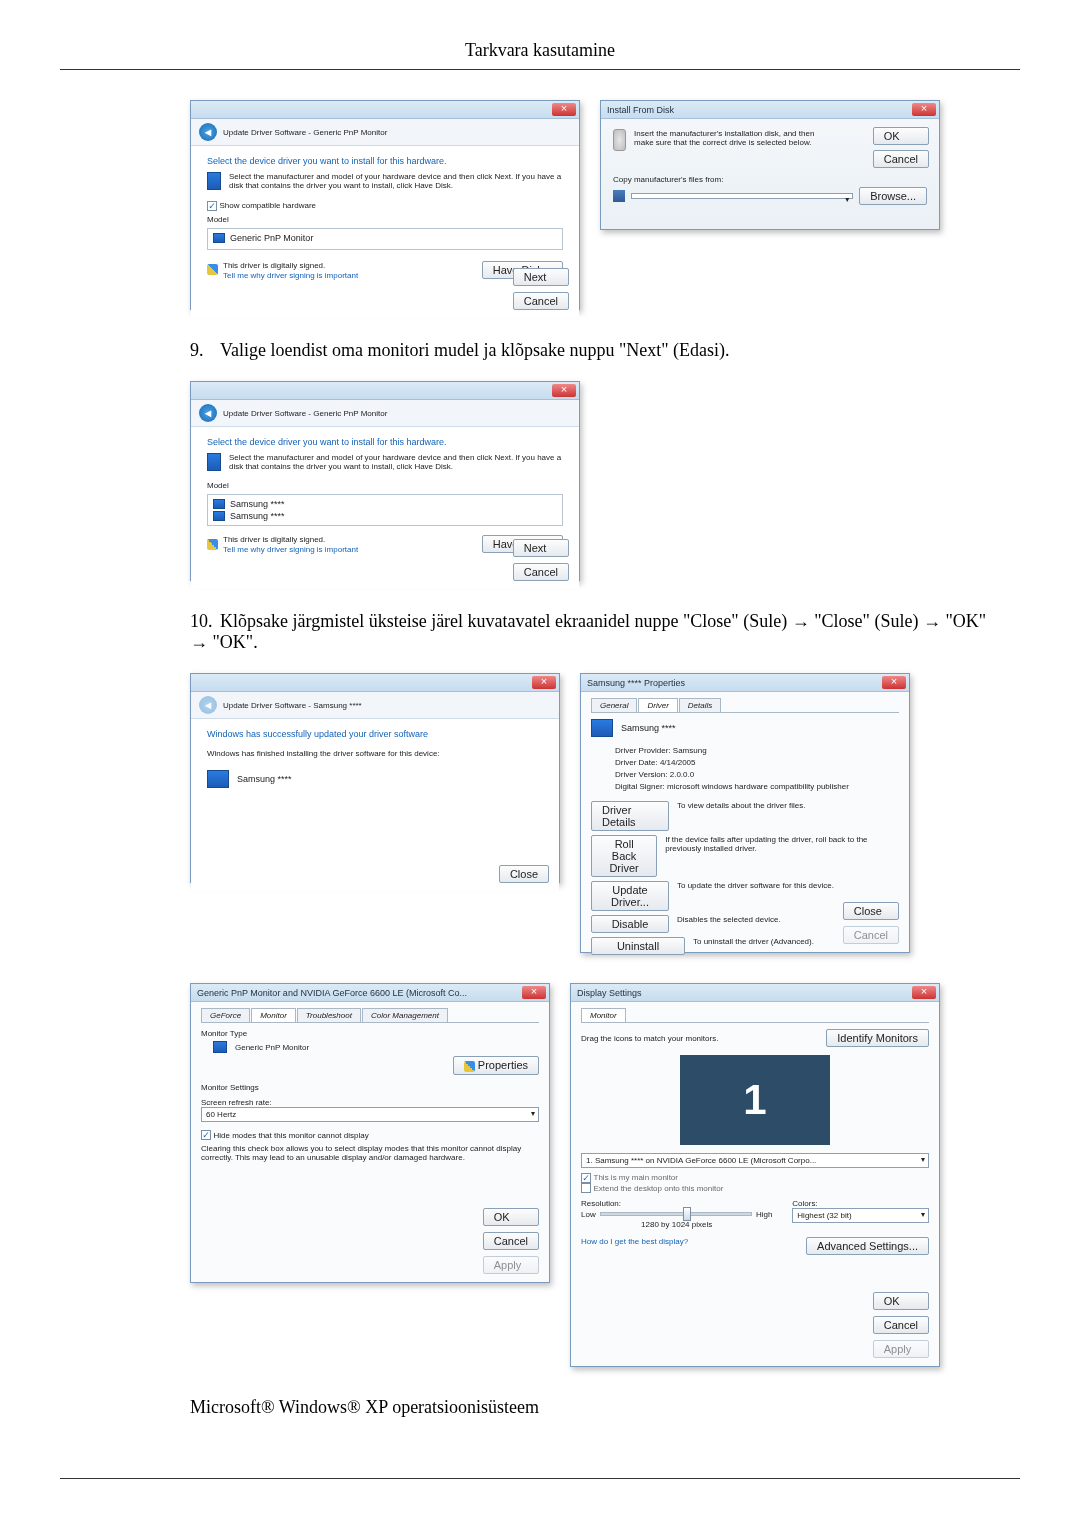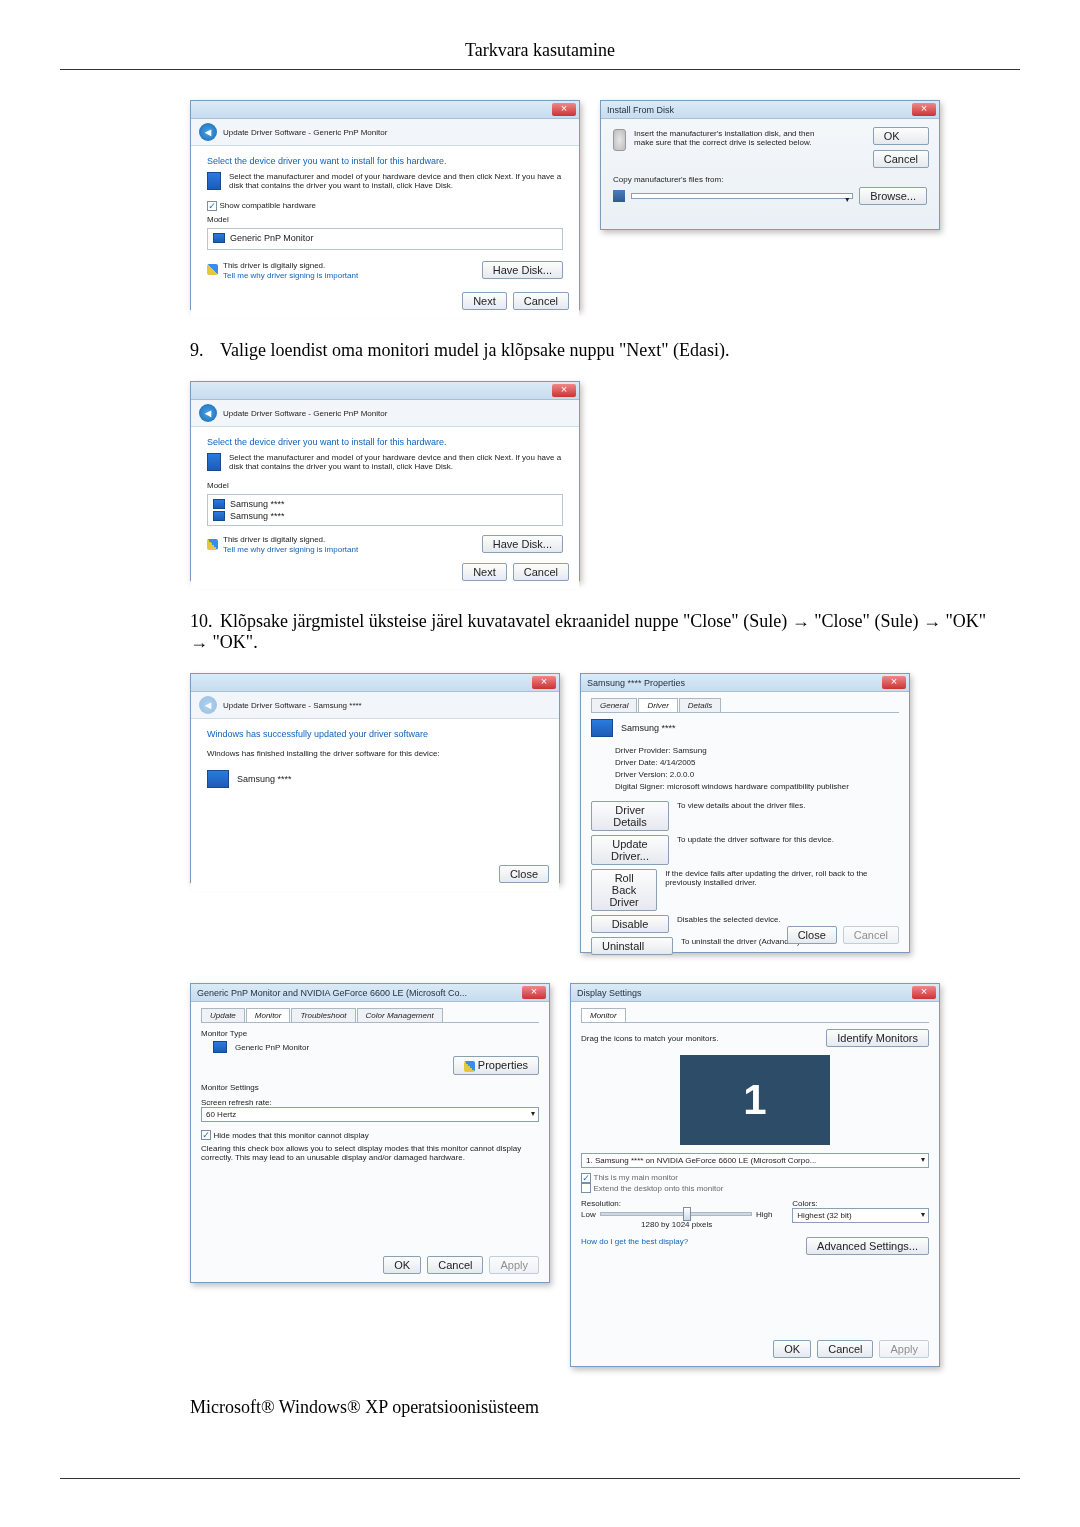--- a/index.html
+++ b/index.html
@@ -123,20 +123,21 @@
       font-size: 11px;
       color: #222;
       display: inline-block;
     }
     .btn-row-bottom {
       position: absolute;
       right: 10px;
       bottom: 8px;
       display: flex;
       gap: 6px;
+      flex-direction: column;
     }
     .shield {
       width: 11px; height: 11px;
       background: linear-gradient(45deg,#e6c63a 50%,#3a8de6 50%);
       border-radius: 2px;
       display: inline-block;
       vertical-align: middle;
     }
     .checkbox {
       width: 10px; height: 10px;
@@ -390,57 +391,57 @@
         <span>Samsung ****</span>
       </div>
       <div class="small" style="padding-left:24px;line-height:1.5">
         <div><span>Driver Provider:</span> <span>Samsung</span></div>
         <div><span>Driver Date:</span> <span>4/14/2005</span></div>
         <div><span>Driver Version:</span> <span>2.0.0.0</span></div>
         <div><span>Digital Signer:</span> <span>microsoft windows hardware compatibility publisher</span></div>
       </div>
       <div style="margin-top:8px">
         <div style="display:flex;gap:8px;margin-bottom:4px">
-              <span class="btn" style="width:78px;text-align:center">Driver Details</span>
+              <span class="btn" style="width:78px;text-align:left">Driver Details</span>
               <span class="small">To view details about the driver files.</span>
+            </div>
+        <div style="display:flex;gap:8px;margin-bottom:4px">
+              <span class="btn" style="width:78px;text-align:center">Roll Back Driver</span>
+              <span class="small">If the device fails after updating the driver, roll back to the previously installed driver.</span>
             </div>
         <div style="display:flex;gap:8px;margin-bottom:4px">
               <span class="btn" style="width:78px;text-align:center">Update Driver...</span>
               <span class="small">To update the driver software for this device.</span>
             </div>
         <div style="display:flex;gap:8px;margin-bottom:4px">
-              <span class="btn" style="width:78px;text-align:center">Roll Back Driver</span>
-              <span class="small">If the device fails after updating the driver, roll back to the previously installed driver.</span>
-            </div>
-        <div style="display:flex;gap:8px;margin-bottom:4px">
               <span class="btn" style="width:78px;text-align:center">Disable</span>
               <span class="small">Disables the selected device.</span>
             </div>
         <div style="display:flex;gap:8px">
-              <span class="btn" style="width:82px;">Uninstall</span>
+              <span class="btn" style="width:94px;text-align:center">Uninstall</span>
               <span class="small">To uninstall the driver (Advanced).</span>
             </div>
       </div>
       <div class="btn-row-bottom">
         <span class="btn">Close</span>
         <span class="btn" style="opacity:.5">Cancel</span>
       </div>
     </div>
   </div>
 </div>
 
 <div class="dialog-row">
   <div class="win-dialog monitor-tab">
     <div class="title-bar">
       <span>Generic PnP Monitor and NVIDIA GeForce 6600 LE (Microsoft Co...</span>
       <span class="close-btn">×</span>
     </div>
     <div style="padding:6px 10px;background:#fafbfd;height:calc(100% - 18px);position:relative">
       <div class="tabs">
-        <div class="tab">Update</div>
+        <div class="tab">GeForce</div>
         <div class="tab active">Monitor</div>
         <div class="tab">Troubleshoot</div>
         <div class="tab">Color Management</div>
       </div>
       <div class="small">Monitor Type</div>
       <div style="display:flex;gap:8px;align-items:center;margin:3px 0 3px 12px">
         <span class="icon-monitor" style="width:14px;height:12px"></span>
         <span class="small">Generic PnP Monitor</span>
       </div>
       <div style="text-align:right;margin-bottom:8px">

